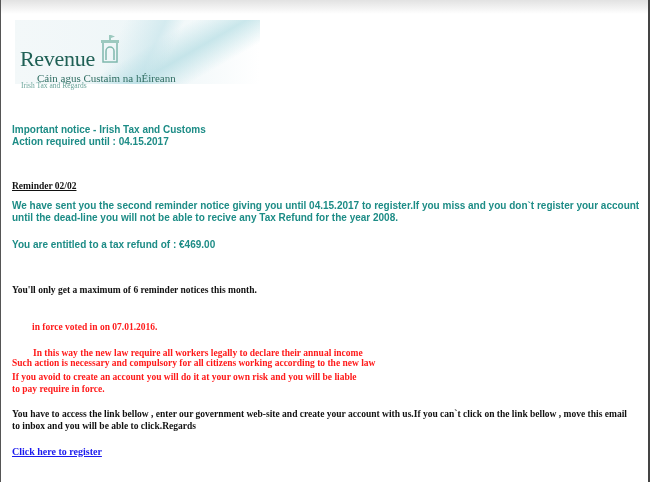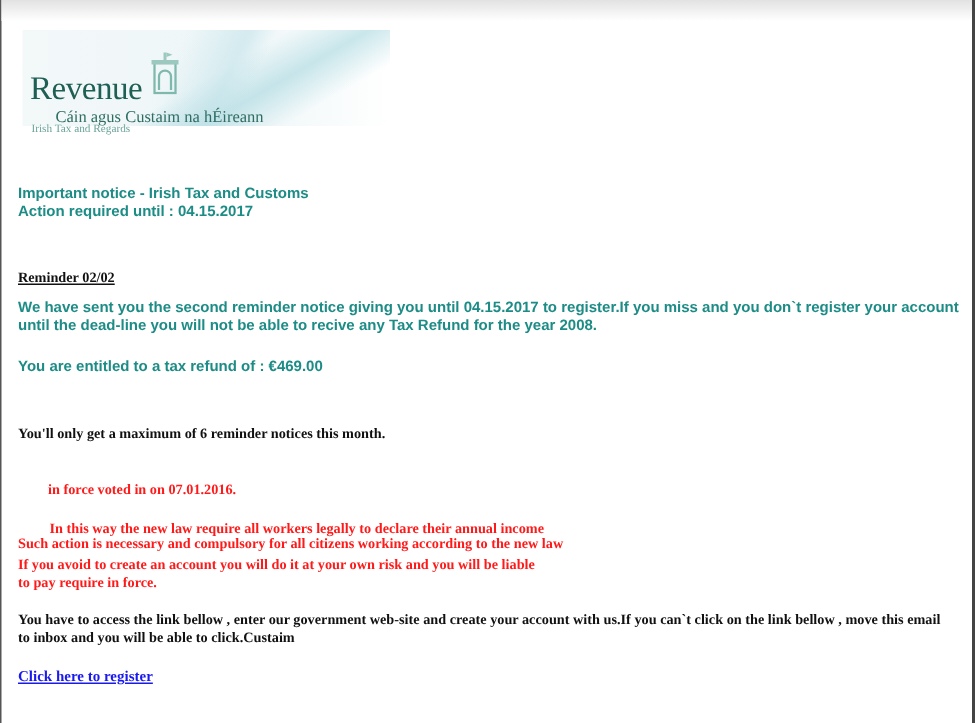--- a/index.html
+++ b/index.html
@@ -84,16 +84,16 @@
   <div class="t black" style="top:284px;">You'll only get a maximum of 6 reminder notices this month.</div>
 
   <div class="t red" style="top:309px;margin-top:48px;">Such action is necessary and compulsory for all citizens working according to the new law</div>
   <div class="t red" style="top:321px;padding-left:20px;">in force voted in on 07.01.2016.</div>
 
   <div class="t red" style="top:347px;margin-left:21px;">In this way the new law require all workers legally to declare their annual income</div>
   <div class="t red" style="top:371px;">If you avoid to create an account you will do it at your own risk and you will be liable</div>
   <div class="t red" style="top:383px;">to pay require in force.</div>
 
   <div class="t black" style="top:408px;">You have to access the link bellow , enter our government web-site and create your account with us.If you can`t click on the link bellow , move this email</div>
-  <div class="t black" style="top:420px;">to inbox and you will be able to click.Custaim</div>
+  <div class="t black" style="top:420px;">to inbox and you will be able to click.Regards</div>
 
   <a class="t link" style="top:446px;">Click here to register </a>
 </div>
 
 </body></html>

